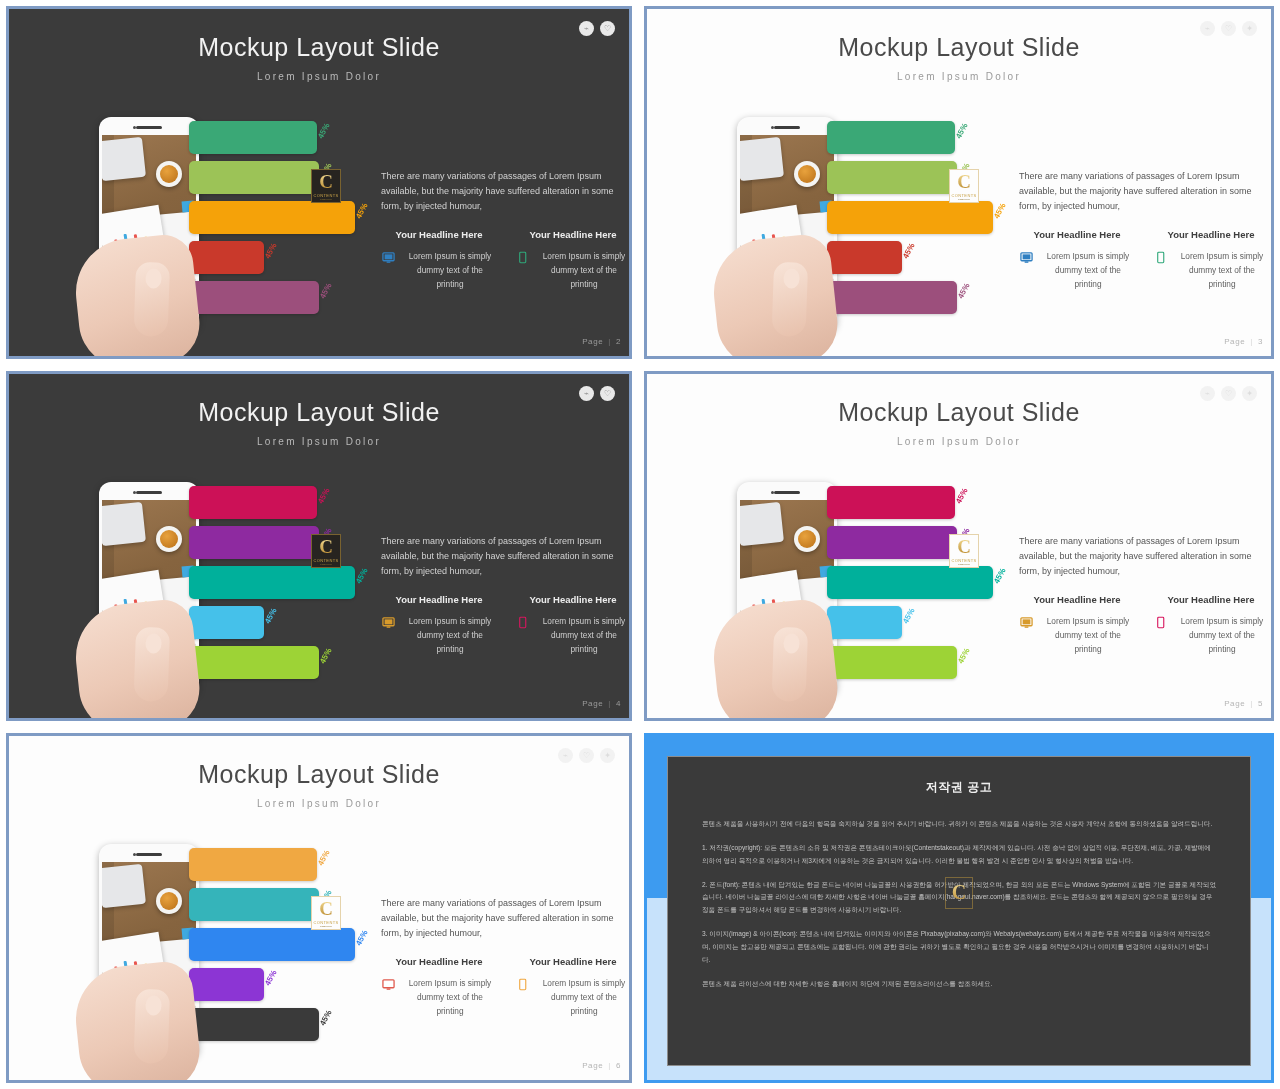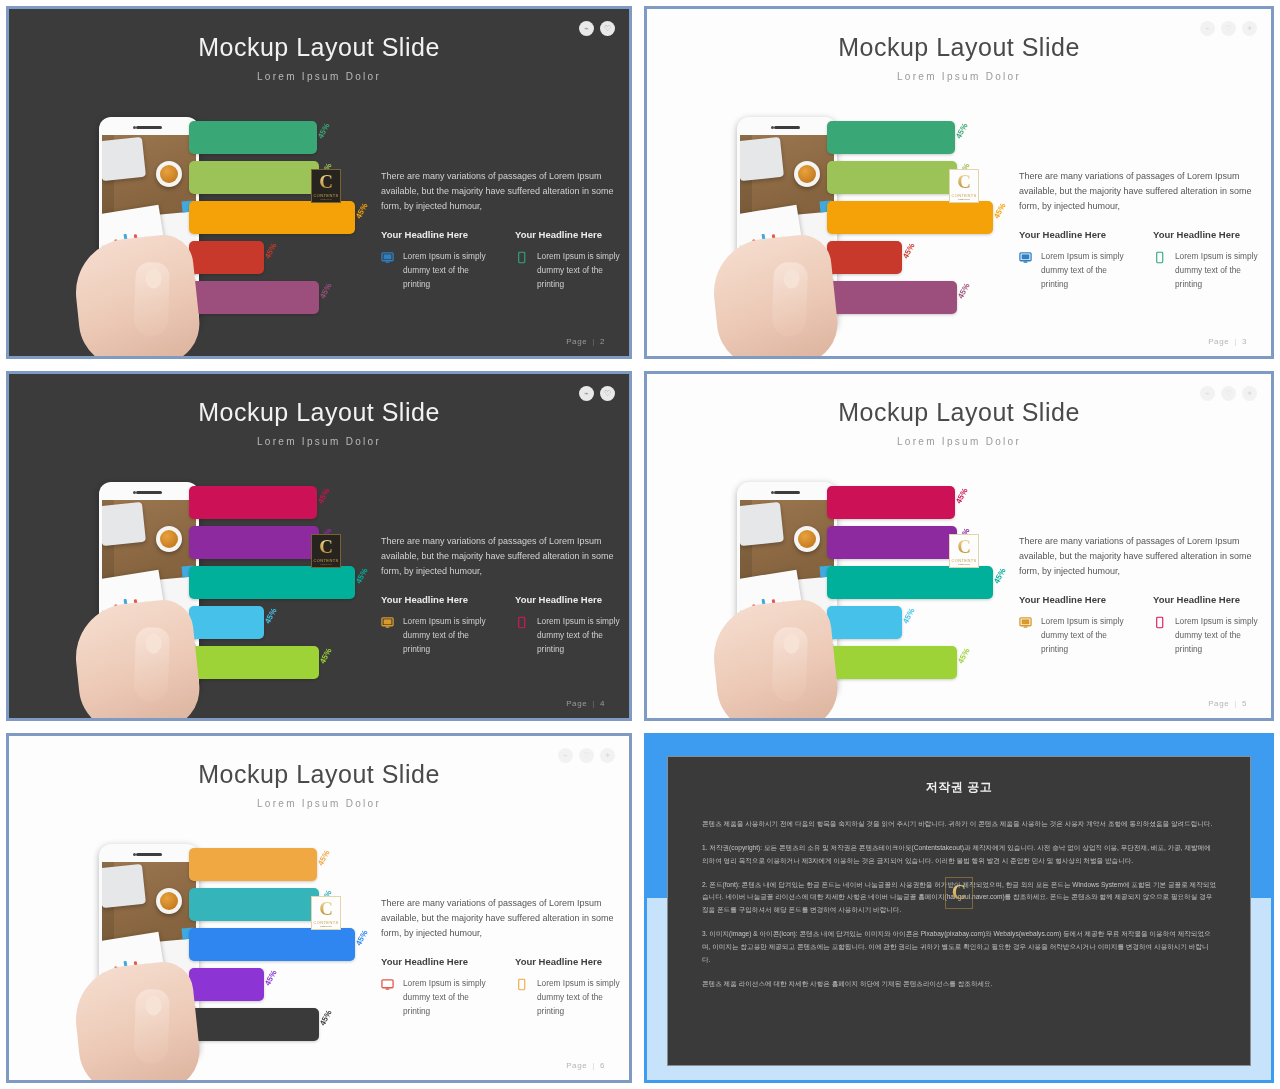--- a/index.html
+++ b/index.html
@@ -162,33 +162,33 @@
   .cbadge .w { font-size:4px; letter-spacing:.4px; color:#c9a349; margin-top:2px; }
   .cbadge .w2 { font-size:2.5px; color:#8d7331; }
 
   
   .rtext { position:absolute; left:372px; top:160px; width:248px; }
   .para { font-size:9px; line-height:1.65; }
   .dark .para  { color:#d2d2d2; }
   .light .para { color:#555555; }
 
   .cols { position:absolute; left:372px; top:220px; width:250px; display:flex; gap:18px; }
-  .col { width:116px; }
+  .col { width:116px;text-align:center; }
   .chead { font-size:9.5px; font-weight:700; margin-bottom:9px; }
   .dark .chead  { color:#ececec; }
   .light .chead { color:#3e3e3e; }
   .crow { display:flex; gap:8px; }
   .cicon { width:14px; flex:0 0 14px; padding-top:1px; }
   .cbody { font-size:8.3px; line-height:1.7; }
   .dark .cbody  { color:#cfcfcf; }
   .light .cbody { color:#5f5f5f; }
 
   
   .pagenum {
-    position:absolute; right:24px; bottom:10px;
+    position:absolute; right:8px; bottom:10px;
     font-size:8px; letter-spacing:.6px;
   }
   .dark .pagenum  { color:#9a9a9a; }
   .light .pagenum { color:#b5b5b5; }
   .pagenum .sep { margin:0 5px; opacity:.55; }
 
   
   .cr-outer {
     position:relative; width:100%; height:100%;
     background:#3d9bf0; border:3px solid #3d9bf0; overflow:hidden;text-decoration:underline;

